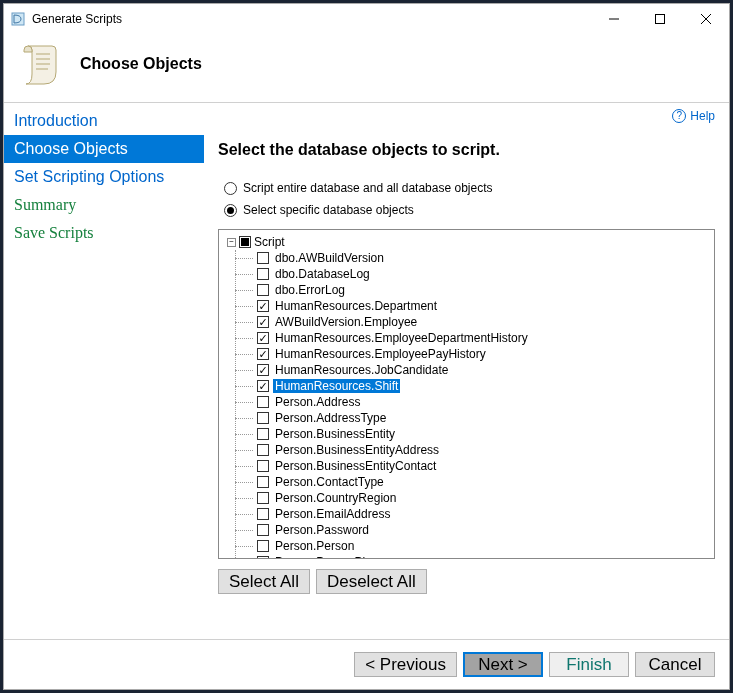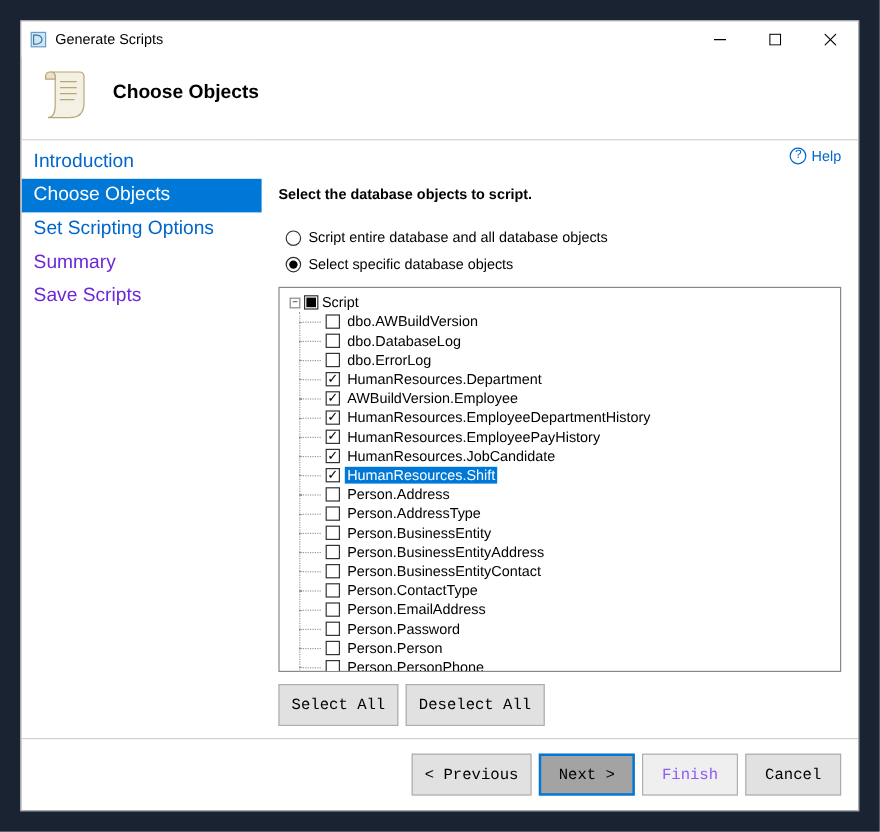--- a/index.html
+++ b/index.html
@@ -9,21 +9,21 @@
     font-size: 12px;
     background: #1a2332;
     width: 733px;
     height: 693px;
     overflow: hidden;
   }
   .outer-frame {
     width: 733px;
     height: 693px;
     background: #1a2332;
-    padding: 17px;
+    padding: 3px;
   }
   .window {
     width: 100%;
     height: 100%;
     background: #fff;
     display: flex;
     flex-direction: column;
     border: 1px solid #aaa;
   }
   .titlebar {
@@ -75,21 +75,21 @@
     padding-top:4px;
   }
   .sidebar-item {
     padding: 5px 10px;
     color:#0066cc;
     cursor:default;
     font-size:16px;
   }
   .sidebar-item.visited { color:#0066cc; }
   .sidebar-item.active { background:#0078d7; color:#fff; }
-  .sidebar-item.future { color:#6d28d9; }
+  .sidebar-item.future { color:#15803d;font-family:Liberation Serif, serif; }
 
   .main {
     flex:1;
     padding: 10px 14px 10px 14px;
     display:flex;
     flex-direction:column;
     position:relative;
   }
   .help-link {
     position:absolute;
@@ -102,21 +102,21 @@
   .help-icon {
     width:14px; height:14px;
     border:1px solid #0066cc;
     border-radius:50%;
     display:flex; align-items:center; justify-content:center;
     font-size:10px; color:#0066cc;
     line-height:1;
   }
   .section-title {
     font-weight:bold;
-    font-size:12px;
+    font-size:16px;
     margin: 28px 0 18px 0;
   }
   .radio-row {
     display:flex; align-items:center;
     gap:6px;
     margin: 4px 0 4px 6px;
     font-size:12px;
   }
   .radio {
     width:13px; height:13px;
@@ -219,46 +219,45 @@
   .tree-scroll::-webkit-scrollbar-thumb { background:#c2c2c2; border:1px solid #a0a0a0;}
   .tree-scroll::-webkit-scrollbar-button { background:#f0f0f0; height:17px; border:1px solid #ccc;}
 
   .select-buttons {
     margin-top:10px;
     display:flex;
     gap:6px;
   }
   .btn {
     min-width:80px;
-    height:35px;
+    height:25px;
     border:1px solid #adadad;
     background:#e1e1e1;
     display:flex; align-items:center; justify-content:center;
-    font-size:13px;
+    font-size:17px;
     padding: 0 10px;
     cursor:default;
-    font-family:Liberation Mono, monospace;
   }
 
   .footer {
     border-top:1px solid #d0d0d0;
     padding: 12px 14px;
     display:flex;
     justify-content:flex-end;
     gap:6px;
   }
   .footer .btn {
     min-width:80px;
   }
   .btn.primary {
     border:2px solid #0078d7;
     background:#a3a3a3;
   }
   .btn.disabled {
-    color:#8b5cf6;
+    color:#0f766e;
     background:#efefef;
   }
 </style>
 </head>
 <body>
 
 <div class="outer-frame">
 <div class="window">
 
   <div class="titlebar">
@@ -393,20 +392,24 @@
                 <div class="tree-item">
                   <span class="checkbox"></span>
                   <span class="item-label">Person.BusinessEntityContact</span>
                 </div>
                 <div class="tree-item">
                   <span class="checkbox"></span>
                   <span class="item-label">Person.ContactType</span>
                 </div>
                 <div class="tree-item">
                   <span class="checkbox"></span>
+                  <span class="item-label">Person.CountryRegion</span>
+                </div>
+                <div class="tree-item">
+                  <span class="checkbox"></span>
                   <span class="item-label">Person.EmailAddress</span>
                 </div>
                 <div class="tree-item">
                   <span class="checkbox"></span>
                   <span class="item-label">Person.Password</span>
                 </div>
                 <div class="tree-item">
                   <span class="checkbox"></span>
                   <span class="item-label">Person.Person</span>
                 </div>

